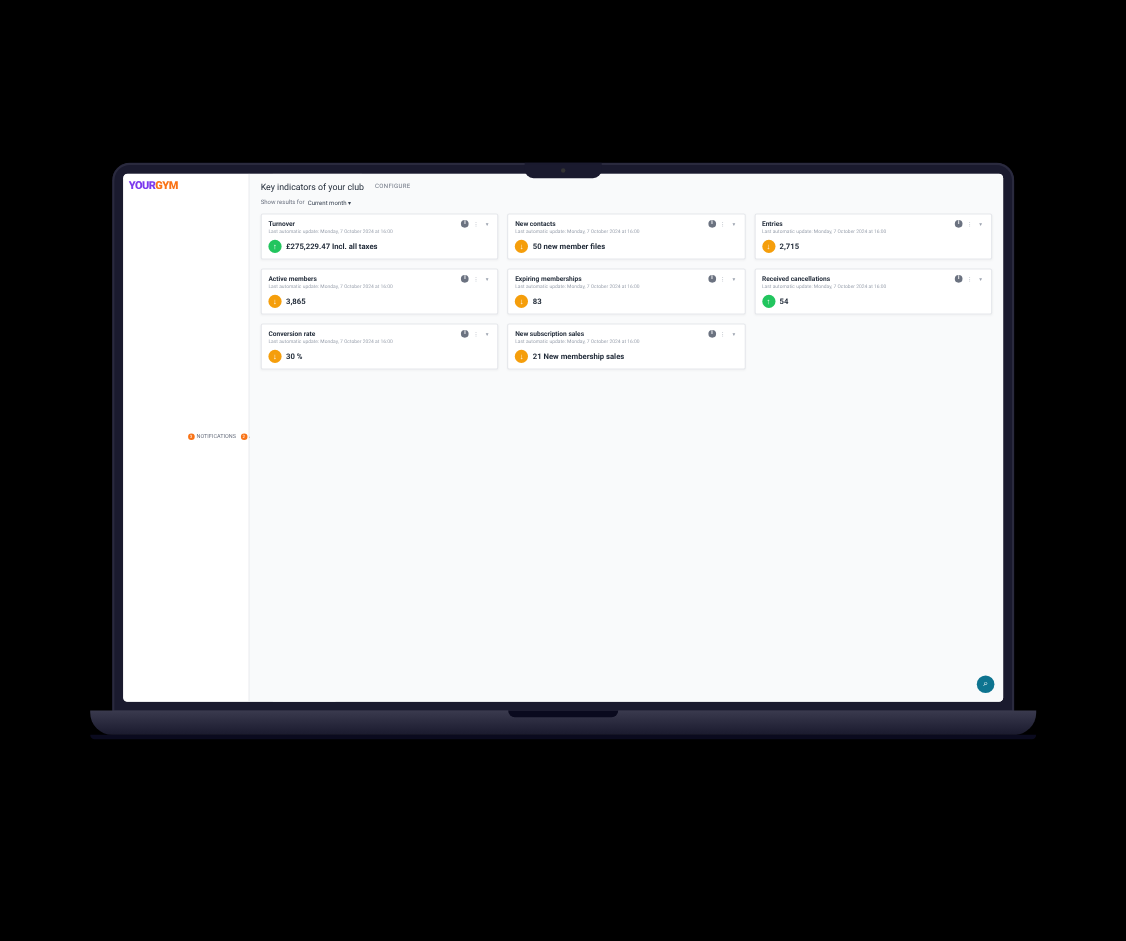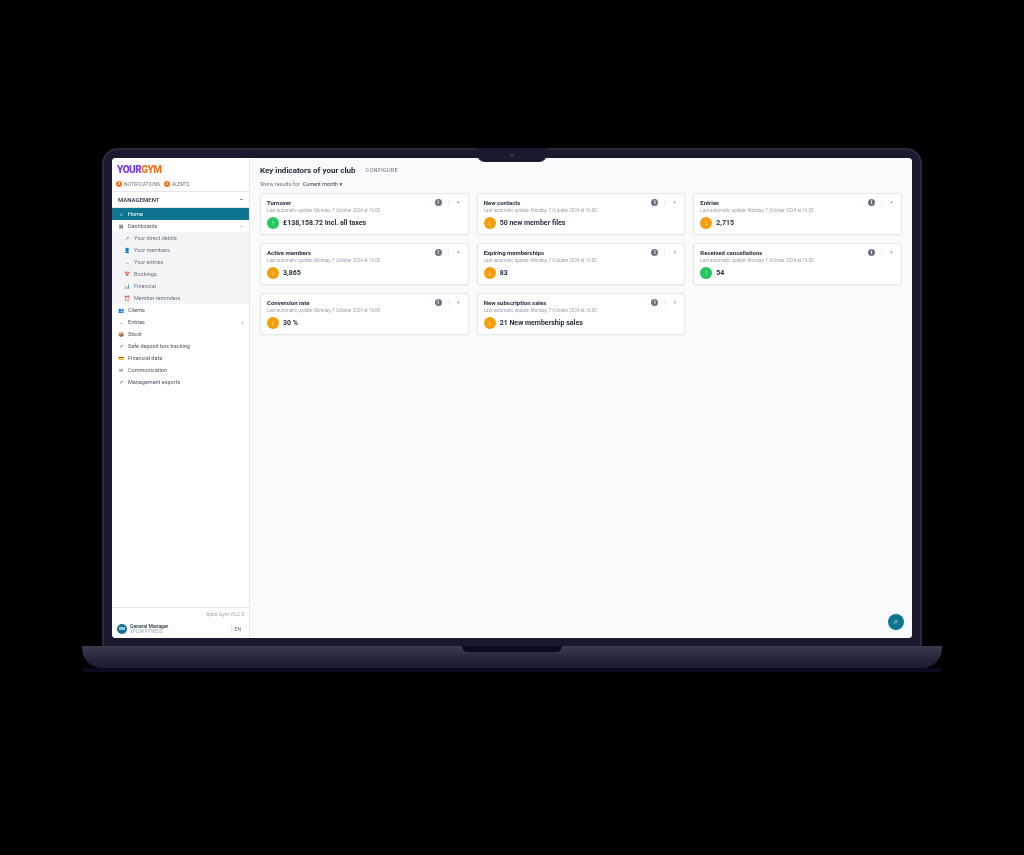--- a/index.html
+++ b/index.html
@@ -79,25 +79,25 @@
 }
 .laptop-foot {
   width: 860px;
   height: 4px;
   background: #0a0a1e;
   border-radius: 0 0 40px 40px;
 }
 
 
 .sidebar {
-  width: 138px;
+  width: 115px;
   background: #fff;
   border-right: 1px solid #e5e7eb;
   display: flex;
-  flex-direction: column;
+  flex-direction: row;
   font-size: 6px;
 }
 .logo {
   padding: 6px 5px 4px;
   font-weight: 900;
   font-size: 10px;
   letter-spacing: -0.5px;
 }
 .logo-your { color: #7c3aed; }
 .logo-gym { color: #f97316; }
@@ -198,21 +198,21 @@
   padding: 8px 10px;
   overflow: hidden;
   position: relative;
 }
 .page-title-row {
   display: flex;
   align-items: center;
   gap: 10px;
   margin-bottom: 6px;
 }
-.page-title { font-size: 8px; font-weight: 700; color: #1f2937; }
+.page-title { font-size: 8px; font-weight: 400; color: #1f2937; }
 .configure { font-size: 5.5px; color: #6b7280; letter-spacing: 0.3px; }
 .filter-row {
   display: flex;
   align-items: center;
   gap: 3px;
   font-size: 5.5px;
   color: #6b7280;
   margin-bottom: 6px;
 }
 .filter-value { color: #374151; }
@@ -404,21 +404,21 @@
                 <div class="card-title">Turnover</div>
                 <div class="card-icons">
                   <span class="info-ico">i</span>
                   <span>⋮</span>
                   <span>▾</span>
                 </div>
               </div>
               <div class="card-update">Last automatic update: Monday, 7 October 2024 at 16:00</div>
               <div class="card-value-row">
                 <div class="trend up">↑</div>
-                <div class="card-value">£138,158.72 Incl. all taxes</div>
+                <div class="card-value">£275,229.47 Incl. all taxes</div>
               </div>
             </div>
             <div class="card">
               <div class="card-head">
                 <div class="card-title">New contacts</div>
                 <div class="card-icons">
                   <span class="info-ico">i</span>
                   <span>⋮</span>
                   <span>▾</span>
                 </div>

